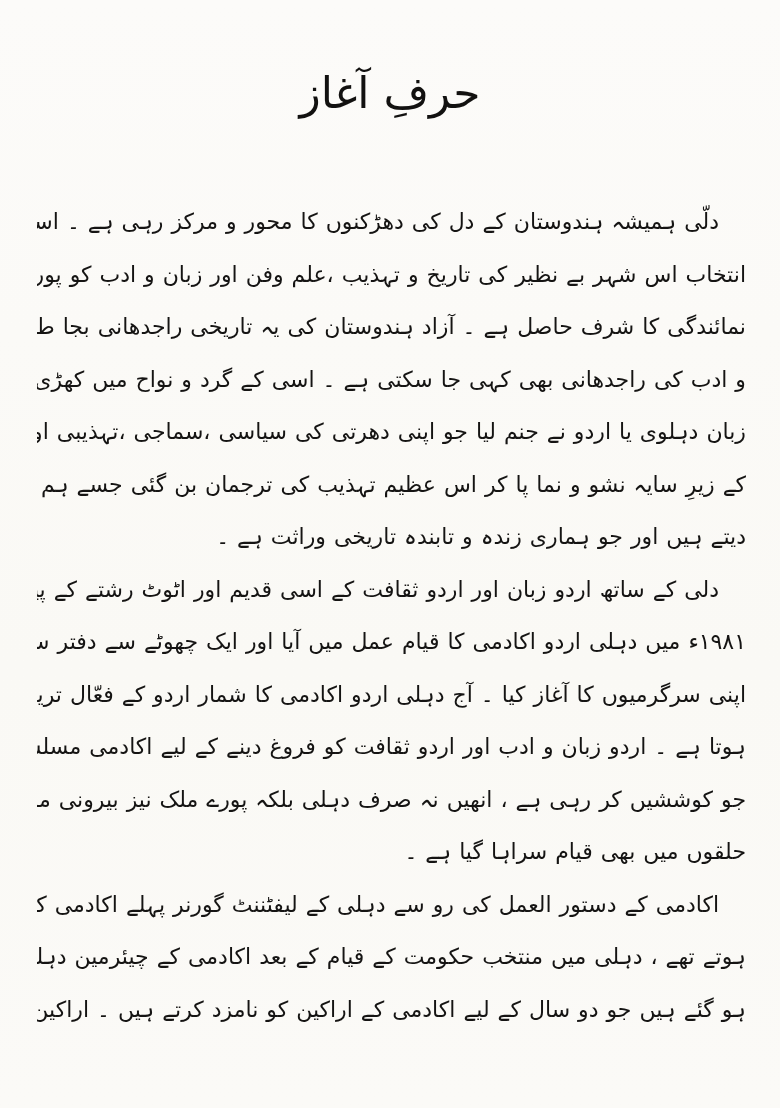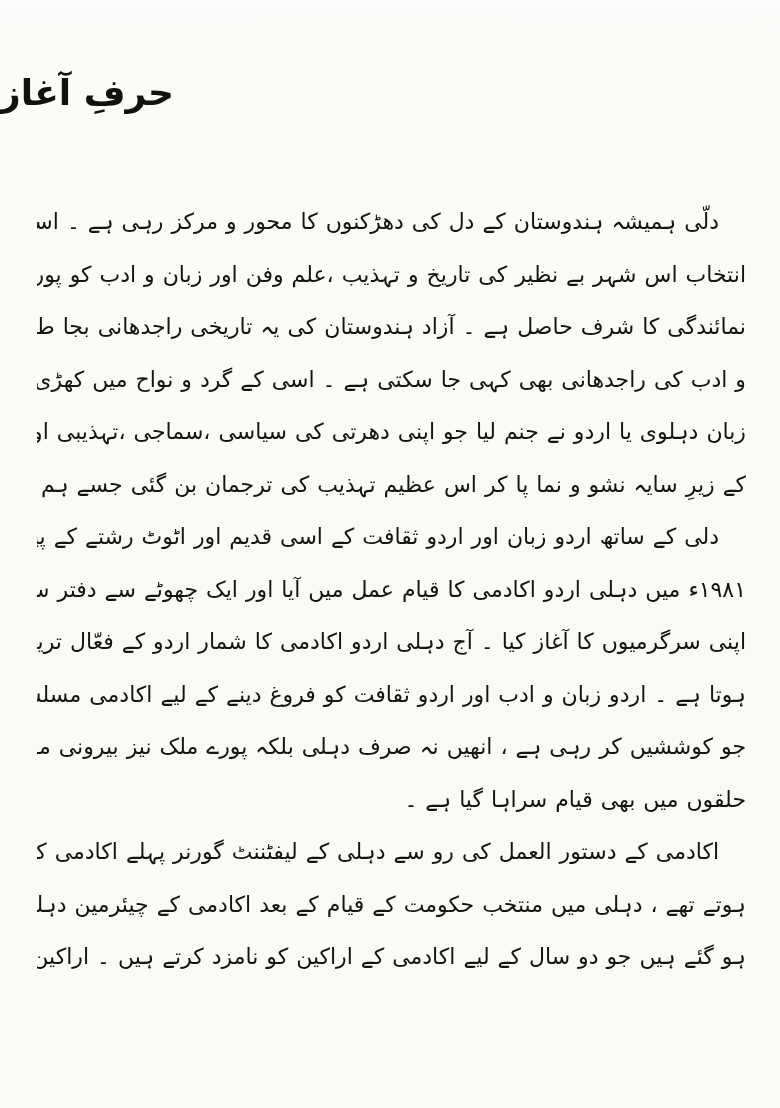--- a/index.html
+++ b/index.html
@@ -14,22 +14,23 @@
     background-image: linear-gradient(180deg, #fcfbf9 0%, #faf9f5 60%, #fbfaf7 100%);
     overflow: hidden;
     font-family: "DejaVu Sans", sans-serif;
     color: #151413;
   }
   .page-title {
     position: absolute;
     top: 48px;
     left: 0;
     width: 100%;
-    font-size: 36px;
-    font-weight: bold;
+    text-align: center;
+    font-size: 44px;
+    font-weight: normal;
     line-height: 90px;
     margin: 0;
     color: #121110;
     letter-spacing: 1px;
   }
   .body-text {
     position: absolute;
     top: 196px;
     right: 34px;
     left: 37px;
@@ -71,20 +72,21 @@
 
   <div class="body-text">
 
     <div class="paragraph">
       <div class="text-line full indent">دلّی ہمیشہ ہندوستان کے دل کی دھڑکنوں کا محور و مرکز رہی ہے ۔ اسی لیے عالم میں</div>
       <div class="text-line full">انتخاب اس شہر بے نظیر کی تاریخ و تہذیب ،علم وفن اور زبان و ادب کو پورے ملک کی</div>
       <div class="text-line full">نمائندگی کا شرف حاصل ہے ۔ آزاد ہندوستان کی یہ تاریخی راجدھانی بجا طور پر اردو زبان</div>
       <div class="text-line full">و ادب کی راجدھانی بھی کہی جا سکتی ہے ۔ اسی کے گرد و نواح میں کھڑی بولی کے بطن سے</div>
       <div class="text-line full">زبان دہلوی یا اردو نے جنم لیا جو اپنی دھرتی کی سیاسی ،سماجی ،تہذیبی اور معاشرتی ضرورتوں</div>
       <div class="text-line full">کے زیرِ سایہ نشو و نما پا کر اس عظیم تہذیب کی ترجمان بن گئی جسے ہم گنگا جمنی تہذیب کا نام</div>
+      <div class="text-line end">دیتے ہیں اور جو ہماری زندہ و تابندہ تاریخی وراثت ہے ۔</div>
     </div>
 
     <div class="paragraph">
       <div class="text-line full indent">دلی کے ساتھ اردو زبان اور اردو ثقافت کے اسی قدیم اور اٹوٹ رشتے کے پیشِ نظر</div>
       <div class="text-line full">۱۹۸۱ء میں دہلی اردو اکادمی کا قیام عمل میں آیا اور ایک چھوٹے سے دفتر سے اکادمی نے</div>
       <div class="text-line full">اپنی سرگرمیوں کا آغاز کیا ۔ آج دہلی اردو اکادمی کا شمار اردو کے فعّال ترین اداروں میں</div>
       <div class="text-line full">ہوتا ہے ۔ اردو زبان و ادب اور اردو ثقافت کو فروغ دینے کے لیے اکادمی مسلسل</div>
       <div class="text-line full">جو کوششیں کر رہی ہے ، انھیں نہ صرف دہلی بلکہ پورے ملک نیز بیرونی ممالک کے اردو</div>
       <div class="text-line end">حلقوں میں بھی قیام سراہا گیا ہے ۔</div>
     </div>

